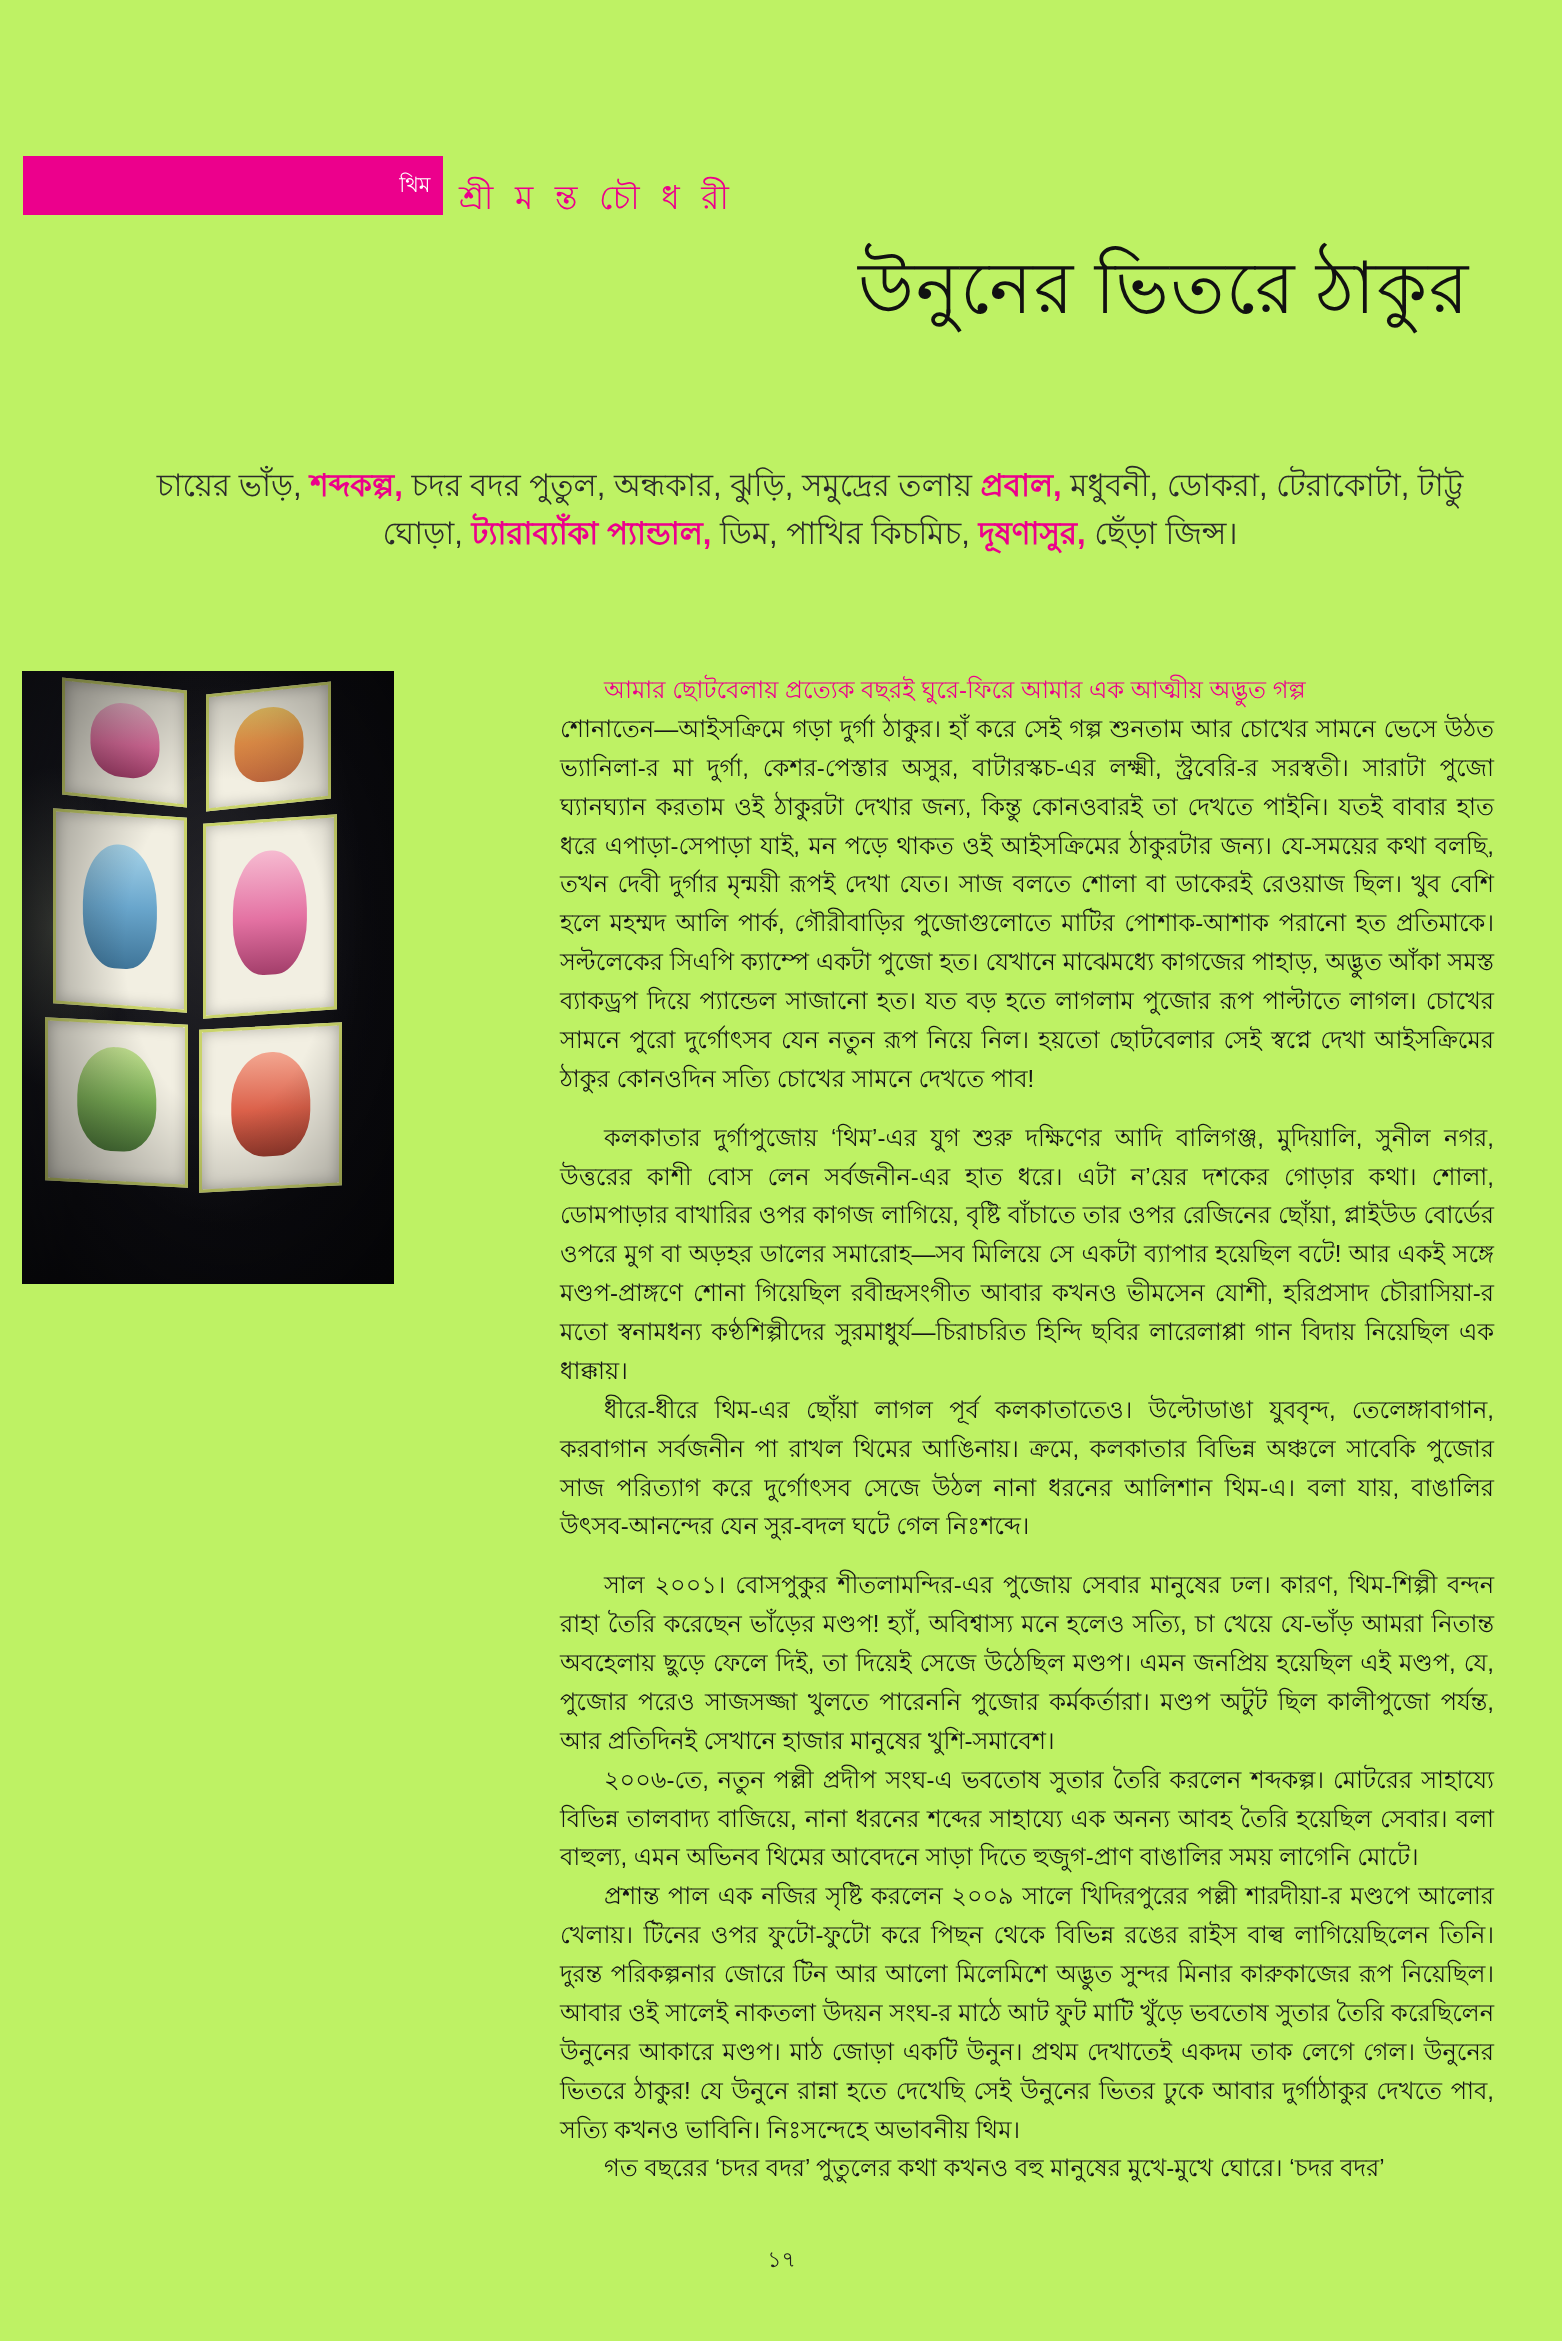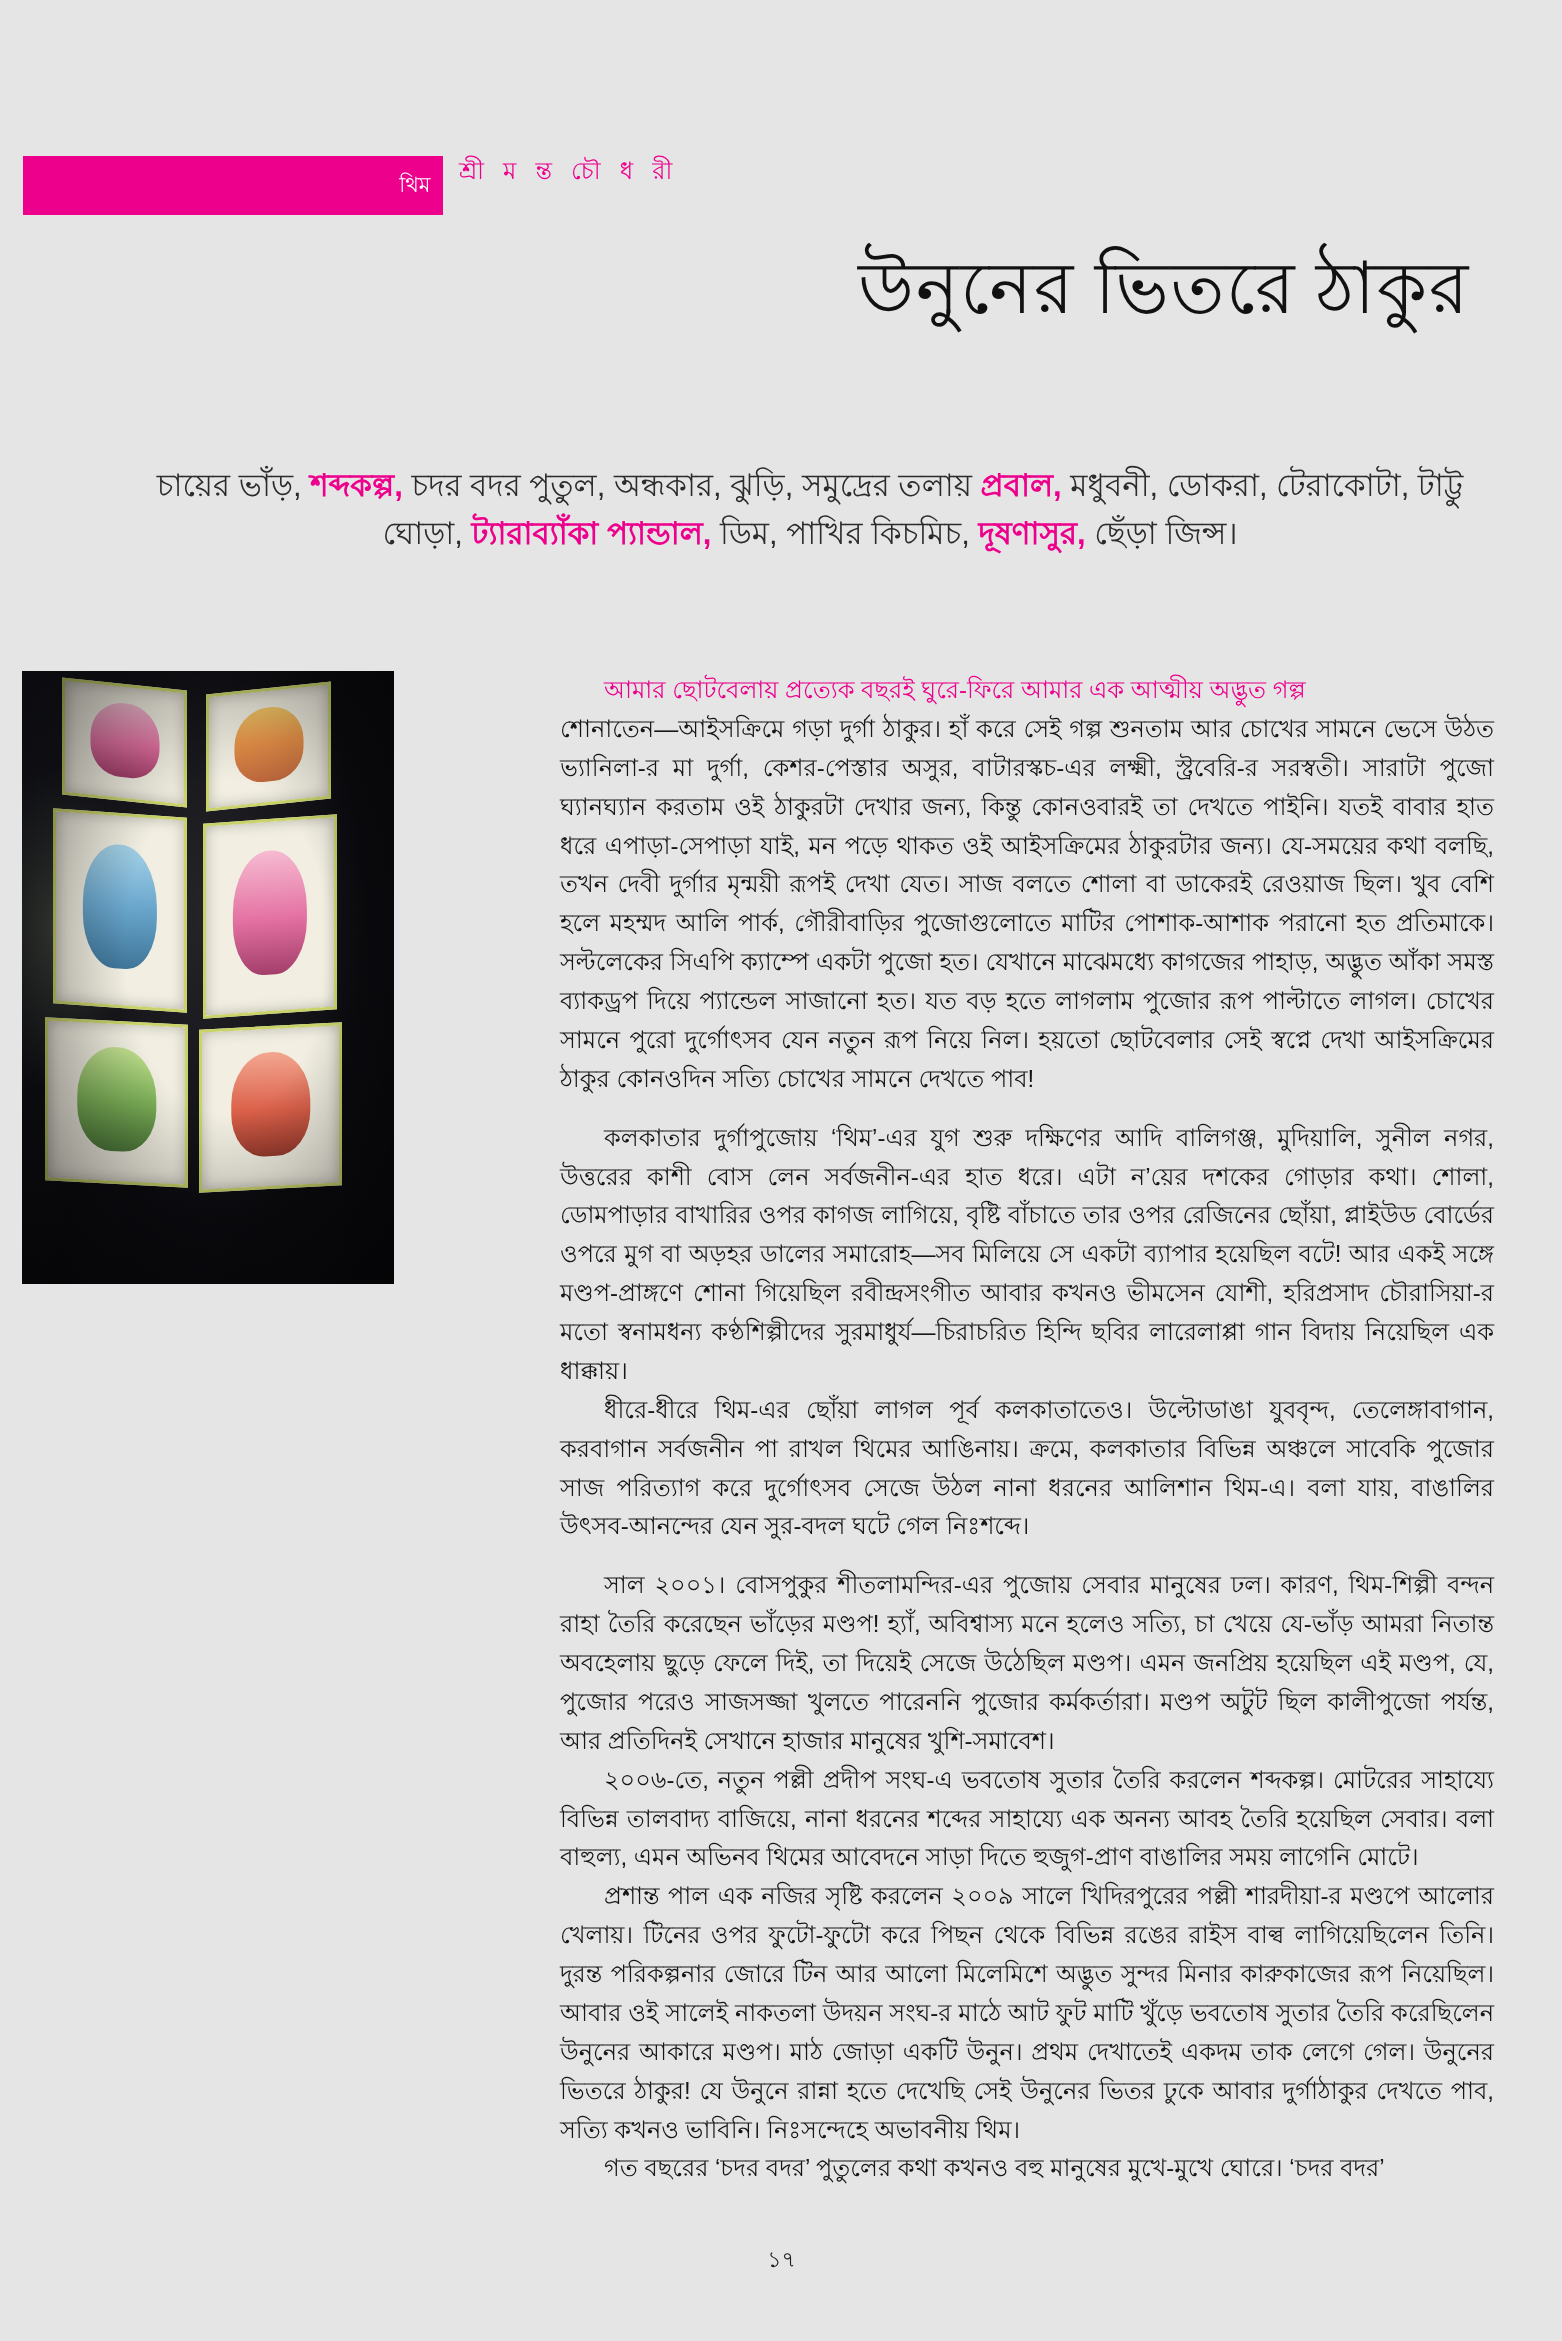--- a/index.html
+++ b/index.html
@@ -12,21 +12,21 @@
     height: 2342px;
     font-family: "Liberation Sans", sans-serif;
     position: relative;
     overflow: hidden;
   }
   .page {
     position: absolute;
     left: 0; top: 0;
     width: 1563px;
     height: 2342px;
-    background: #e5e5e5;
+    background: #bef264;
   }
 
   
   .theme-tag {
     position: absolute;
     left: 23px;
     top: 156px;
     width: 420px;
     height: 59px;
     background: #ec008c;
@@ -37,23 +37,23 @@
     top: 50%;
     transform: translateY(-50%);
     color: #ffffff;
     font-size: 21px;
     letter-spacing: 0px;
   }
 
   .author {
     position: absolute;
     left: 459px;
-    top: 152px;
+    top: 172px;
     color: #ec008c;
-    font-size: 24px;
+    font-size: 33px;
     letter-spacing: 6.2px;
     white-space: nowrap;
   }
 
   
   .title {
     position: absolute;
     right: 93px;
     top: 233px;
     font-family: "Liberation Serif", serif;

